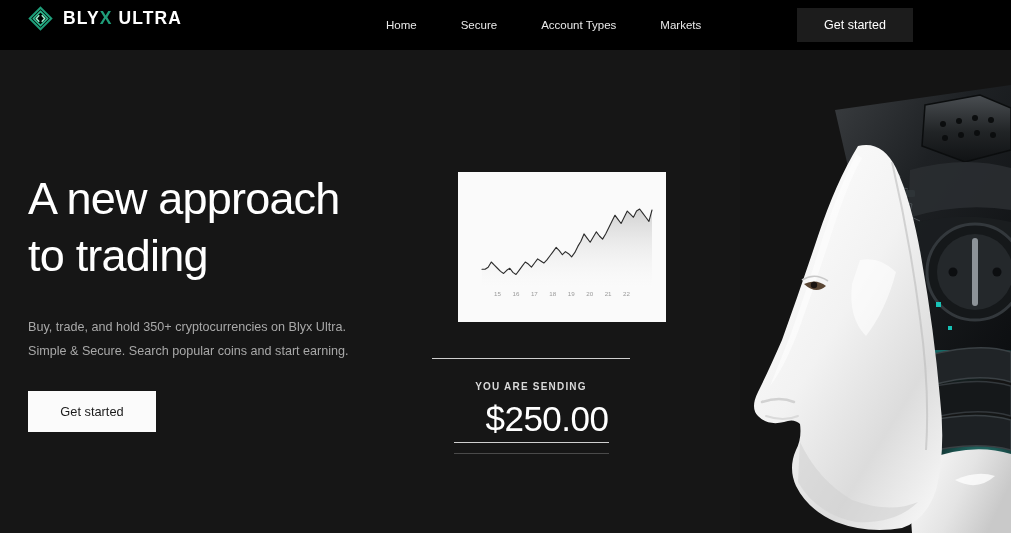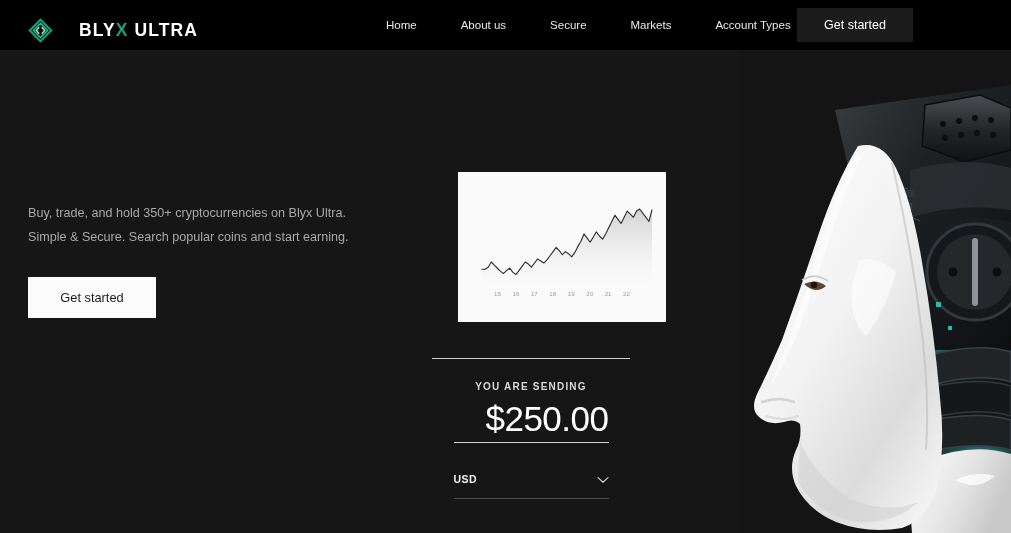--- a/index.html
+++ b/index.html
@@ -12,22 +12,22 @@
   .page { position: relative; width: 1011px; height: 533px; background: #161616; }
 
   
   .header {
     position: absolute; top: 0; left: 0;
     width: 1011px; height: 50px;
     background: #000000;
     display: flex; align-items: center;
   }
   .brand {
-    position: absolute; left: 28px; top: 12px; height: 36px;
-    display: flex; align-items: center; gap: 26px;
+    position: absolute; left: 28px; top: 0; height: 36px;
+    display: flex; align-items: center; gap: 10px;
   }
   .brand-mark { width: 25px; height: 25px; display: block; }
   .brand-text {
     color: #ffffff; font-size: 17.5px; font-weight: bold;
     letter-spacing: 1.1px; white-space: nowrap;
   }
   .brand-text .x { color: #1f9e7a; }
 
   .nav {
     position: absolute; left: 386px; top: 0; height: 50px;
@@ -133,30 +133,31 @@
             <path d="M11.2 10.2 L8.6 13 L11.2 15.8"></path>
             <path d="M14.8 10.2 L17.4 13 L14.8 15.8"></path>
           </g>
         </svg>
       </span>
       <span class="brand-text"><span>BLY</span><span class="x">X</span><span> ULTRA</span></span>
     </div>
 
     <nav class="nav">
       <a class="nav-item">Home</a>
-      <a class="nav-item">About us</a>
       <a class="nav-item">Secure</a>
+      <a class="nav-item">Account Types</a>
       <a class="nav-item">Markets</a>
-      <a class="nav-item">Account Types</a>
     </nav>
 
     <button class="header-cta">Get started</button>
   </div>
 
   <div class="hero-left">
+    <h1 class="hero-title">A new approach
+to trading</h1>
     <p class="hero-sub">Buy, trade, and hold 350+ cryptocurrencies on Blyx Ultra.
 Simple &amp; Secure. Search popular coins and start earning.</p>
     <button class="hero-cta">Get started</button>
   </div>
 
   <div class="chart-card">
     <svg class="chart-svg" id="chart-svg" viewBox="0 0 208 122" preserveAspectRatio="none" xmlns="http://www.w3.org/2000/svg">
       <defs>
         <linearGradient id="areaGrad" x1="0" y1="0" x2="0" y2="1">
           <stop offset="0%" stop-color="#cfcfcf" stop-opacity="0.95"></stop>
@@ -177,28 +178,20 @@
       <span class="chart-tick">22</span>
     </div>
   </div>
 
   <div class="send-panel">
     <div class="panel-divider"></div>
     <div class="send-label">YOU ARE SENDING</div>
     <div class="send-amount-wrap">
       <div class="send-amount">$250.00</div>
       <div class="send-amount-rule"></div>
-    </div>
-    <div class="currency-row">
-      <span class="currency-code">USD</span>
-      <span class="chevron">
-        <svg width="12" height="8" viewBox="0 0 12 8" xmlns="http://www.w3.org/2000/svg">
-          <path d="M1 1.6 L6 6.2 L11 1.6" fill="none" stroke="#cfcfcf" stroke-width="1.2" stroke-linecap="round" stroke-linejoin="round"></path>
-        </svg>
-      </span>
     </div>
     <div class="currency-rule"></div>
   </div>
 
   <div class="robot">
     <svg width="271" height="483" viewBox="0 0 271 483" xmlns="http://www.w3.org/2000/svg">
       <defs>
         <linearGradient id="faceGrad" x1="0.1" y1="0" x2="0.9" y2="1">
           <stop offset="0%" stop-color="#ffffff"></stop>
           <stop offset="45%" stop-color="#f2f2f2"></stop>

